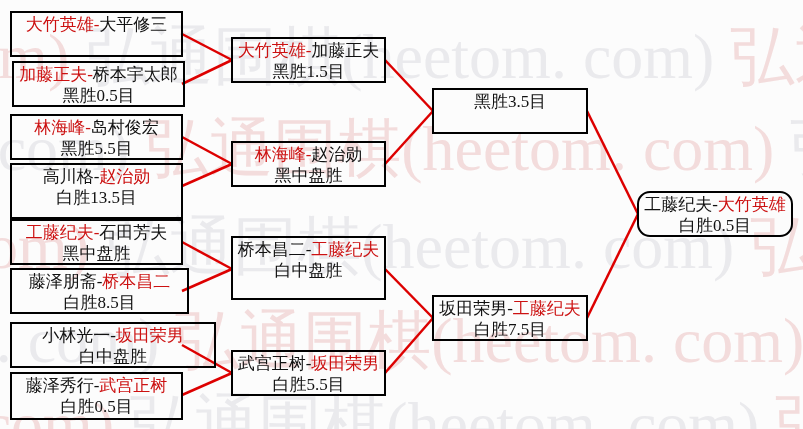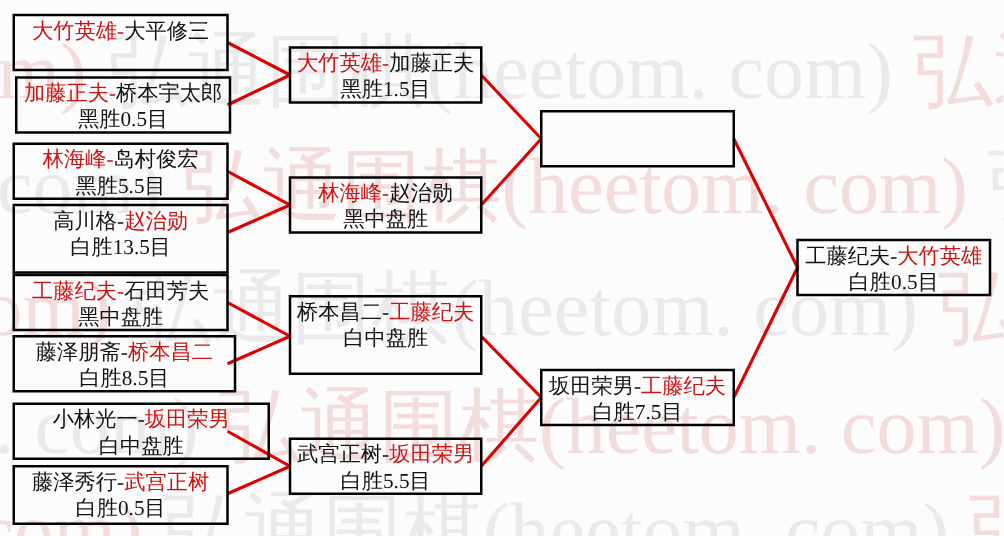--- a/index.html
+++ b/index.html
@@ -107,23 +107,24 @@
       </div>
       <div class="match-box" style="left: 231px; top: 236px; width: 155px; height: 64px; border-color: rgb(0, 0, 0); color: rgb(17, 17, 17);">
         <div class="match-players"><span>桥本昌二</span><span>-</span><span style="color: rgb(204, 17, 17);">工藤纪夫</span></div>
         <div class="match-result">白中盘胜</div>
       </div>
       <div class="match-box" style="left: 231px; top: 350px; width: 155px; height: 46px; border-color: rgb(0, 0, 0); color: rgb(17, 17, 17);">
         <div class="match-players"><span>武宫正树</span><span>-</span><span style="color: rgb(204, 17, 17);">坂田荣男</span></div>
         <div class="match-result">白胜5.5目</div>
       </div>
       <div class="match-box" style="left: 432px; top: 88px; width: 156px; height: 46px; border-color: rgb(0, 0, 0); color: rgb(17, 17, 17);">
+        <div class="match-result">黑胜3.5目</div>
       </div>
       <div class="match-box" style="left: 432px; top: 295px; width: 156px; height: 46px; border-color: rgb(0, 0, 0); color: rgb(17, 17, 17);">
         <div class="match-players"><span>坂田荣男</span><span>-</span><span style="color: rgb(204, 17, 17);">工藤纪夫</span></div>
         <div class="match-result">白胜7.5目</div>
       </div>
-      <div class="match-box" style="left: 637px; top: 191px; width: 156px; height: 46px; border-color: rgb(0, 0, 0); color: rgb(17, 17, 17);">
+      <div class="match-box" style="left: 637px; top: 191px; width: 156px; height: 46px; border-color: rgb(0, 0, 0); color: rgb(17, 17, 17); border-radius: 13px;">
         <div class="match-players"><span>工藤纪夫</span><span>-</span><span style="color: rgb(204, 17, 17);">大竹英雄</span></div>
         <div class="match-result">白胜0.5目</div>
       </div>
     </div>
 </div>
 
 </body></html>

